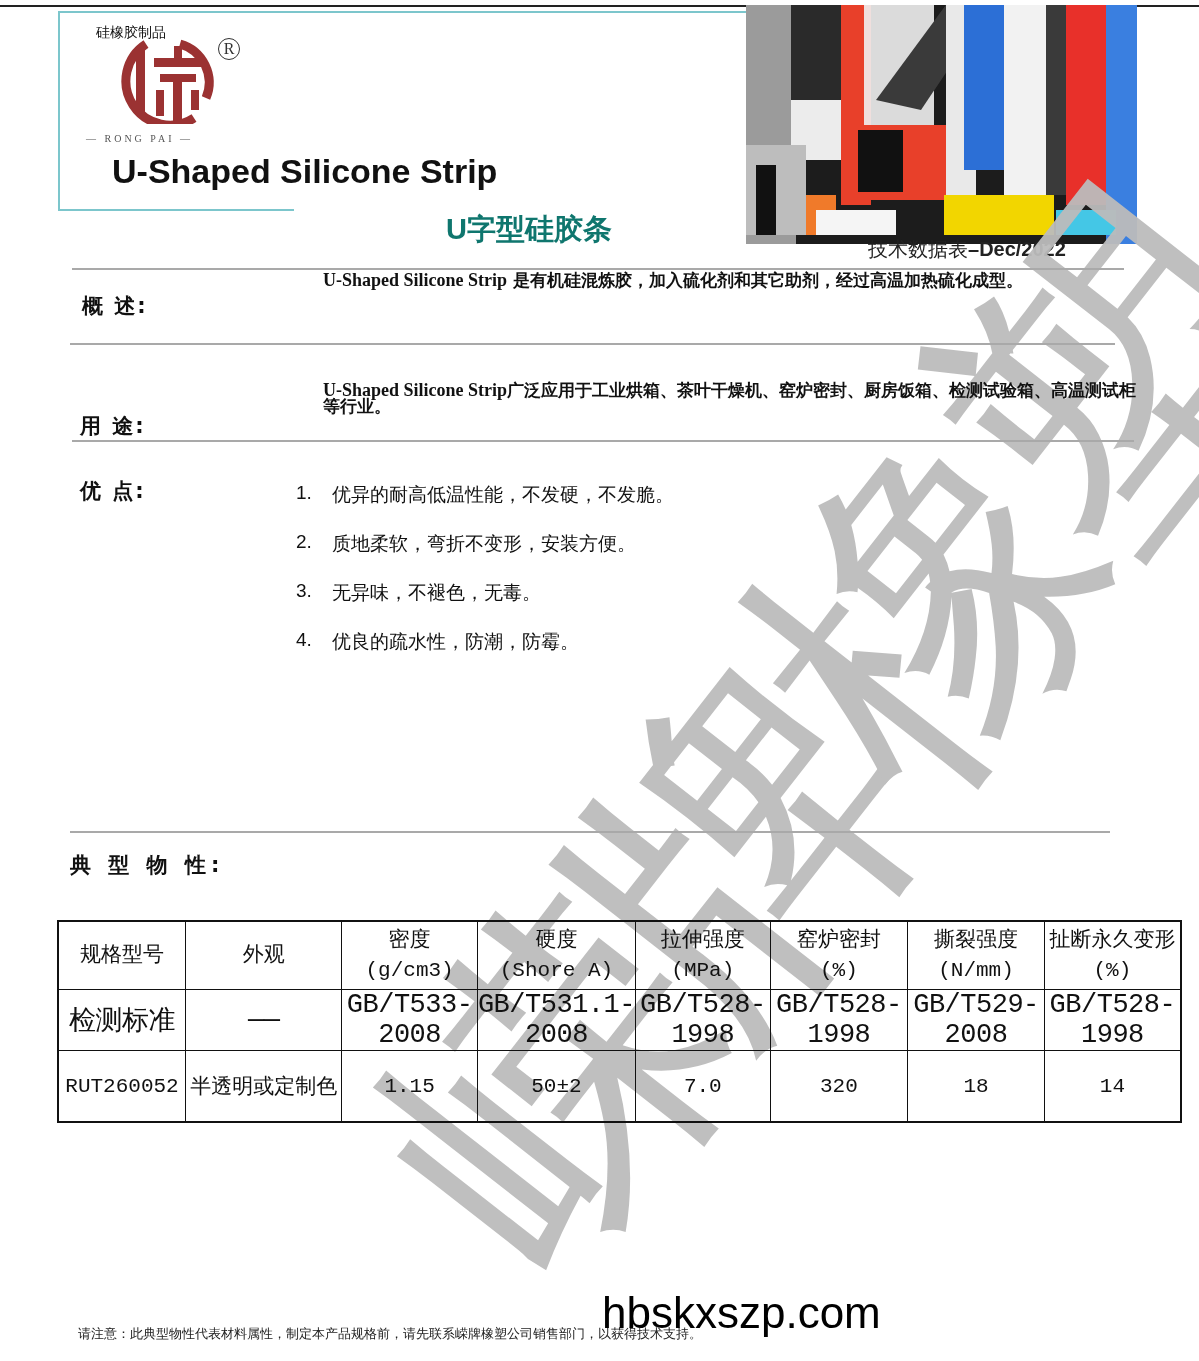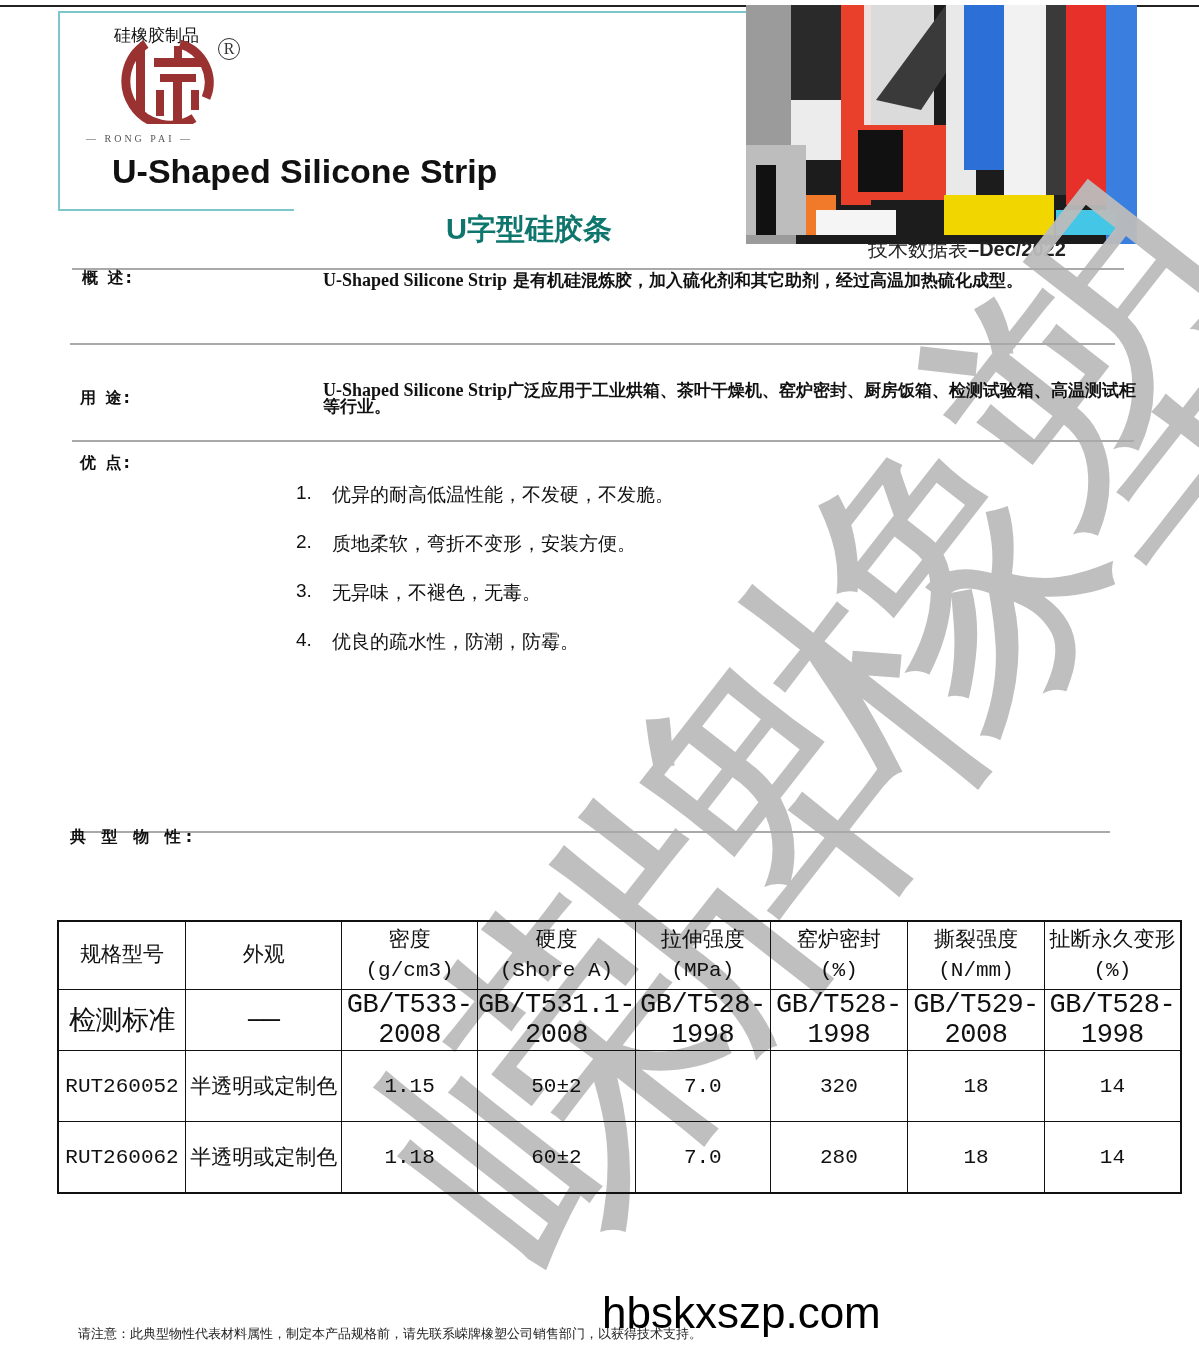--- a/index.html
+++ b/index.html
@@ -7,37 +7,37 @@
     width: 1199px; height: 1361px; position: relative; overflow: hidden;
     background: #ffffff; color: #111;
     font-family: "DejaVu Sans", "Liberation Sans", sans-serif;
   }
   .top-rule { position: absolute; left: 0; top: 5px; width: 1199px; height: 2px; background: #222; }
   .header-box {
     position: absolute; left: 58px; top: 11px; width: 700px; height: 198px;
     border-top: 2px solid #7cc6cc; border-left: 2px solid #7cc6cc;
   }
   .header-box-bottom { position: absolute; left: 58px; top: 209px; width: 236px; height: 2px; background: #7cc6cc; }
-  .brand-cn { position: absolute; left: 114px; top: 24px; font-size: 17px; color: #111; letter-spacing: 0px; }
+  .brand-cn { position: absolute; left: 96px; top: 24px; font-size: 14px; color: #111; letter-spacing: 0px; }
   .logo { position: absolute; left: 116px; top: 38px; width: 106px; height: 86px; }
   .reg-mark { position: absolute; left: 218px; top: 38px; font-size: 16px; color: #333;
     width: 20px; height: 20px; border: 1px solid #333; border-radius: 50%; text-align: center; line-height: 20px; font-family: "Liberation Serif", serif; }
   .brand-en { position: absolute; left: 86px; top: 133px; font-size: 10px; color: #555;
     font-family: "Liberation Serif", serif; letter-spacing: 3px; }
   .product-title { position: absolute; left: 112px; top: 152px; font-size: 34px; font-weight: bold;
     font-family: "Liberation Sans", sans-serif; color: #111; }
   .product-title-cn { position: absolute; left: 446px; top: 210px; font-size: 29px; font-weight: bold;
     font-family: "Liberation Sans", sans-serif; color: #0f766e; }
   .photo { position: absolute; left: 746px; top: 5px; width: 391px; height: 239px; background: #1a1a1a; overflow: hidden; }
   .datasheet-date { position: absolute; left: 868px; top: 236px; font-size: 20px; color: #222;
     font-family: "Liberation Sans", sans-serif; }
   .datasheet-date b { font-weight: bold; }
 
   .rule { position: absolute; height: 2px; background: #a9a9a9; }
-  .section-label { position: absolute; font-size: 16px; font-weight: bold; letter-spacing: 2px; color: #111; }
+  .section-label { position: absolute; font-size: 21px; font-weight: bold; letter-spacing: 2px; color: #111; margin-top: 24px; }
   .section-text { position: absolute; font-size: 17px; line-height: 16px; color: #111;
     font-family: "DejaVu Serif", "Liberation Serif", serif; font-weight: bold; }
   .section-text .en { font-family: "Liberation Serif", serif; font-weight: bold; font-size: 18px; }
 
   .adv-list { position: absolute; left: 296px; top: 482px; margin: 0; padding: 0; list-style: none; }
   .adv-list li { height: 49px; font-size: 19px; color: #111; display: flex; }
   .adv-list .num { width: 36px; font-family: "Liberation Sans", sans-serif; }
 
   .watermark { position: absolute; left: 230px; top: 520px; font-size: 330px; color: #bcbcbc;
     transform: rotate(-52deg); transform-origin: center; white-space: nowrap; opacity: 0.95;
@@ -184,27 +184,17 @@
     <tr class="data">
       <td>RUT260052</td>
       <td>半透明或定制色</td>
       <td>1.15</td>
       <td>50±2</td>
       <td>7.0</td>
       <td>320</td>
       <td>18</td>
       <td>14</td>
     </tr>
-    <tr class="data">
-      <td>RUT260062</td>
-      <td>半透明或定制色</td>
-      <td>1.18</td>
-      <td>60±2</td>
-      <td>7.0</td>
-      <td>280</td>
-      <td>18</td>
-      <td>14</td>
-    </tr>
   </tbody>
 </table>
 
 <div class="footnote">请注意：此典型物性代表材料属性，制定本产品规格前，请先联系嵘牌橡塑公司销售部门，以获得技术支持。</div>
 <div class="site-url">hbskxszp.com</div>
 
 </body></html>

